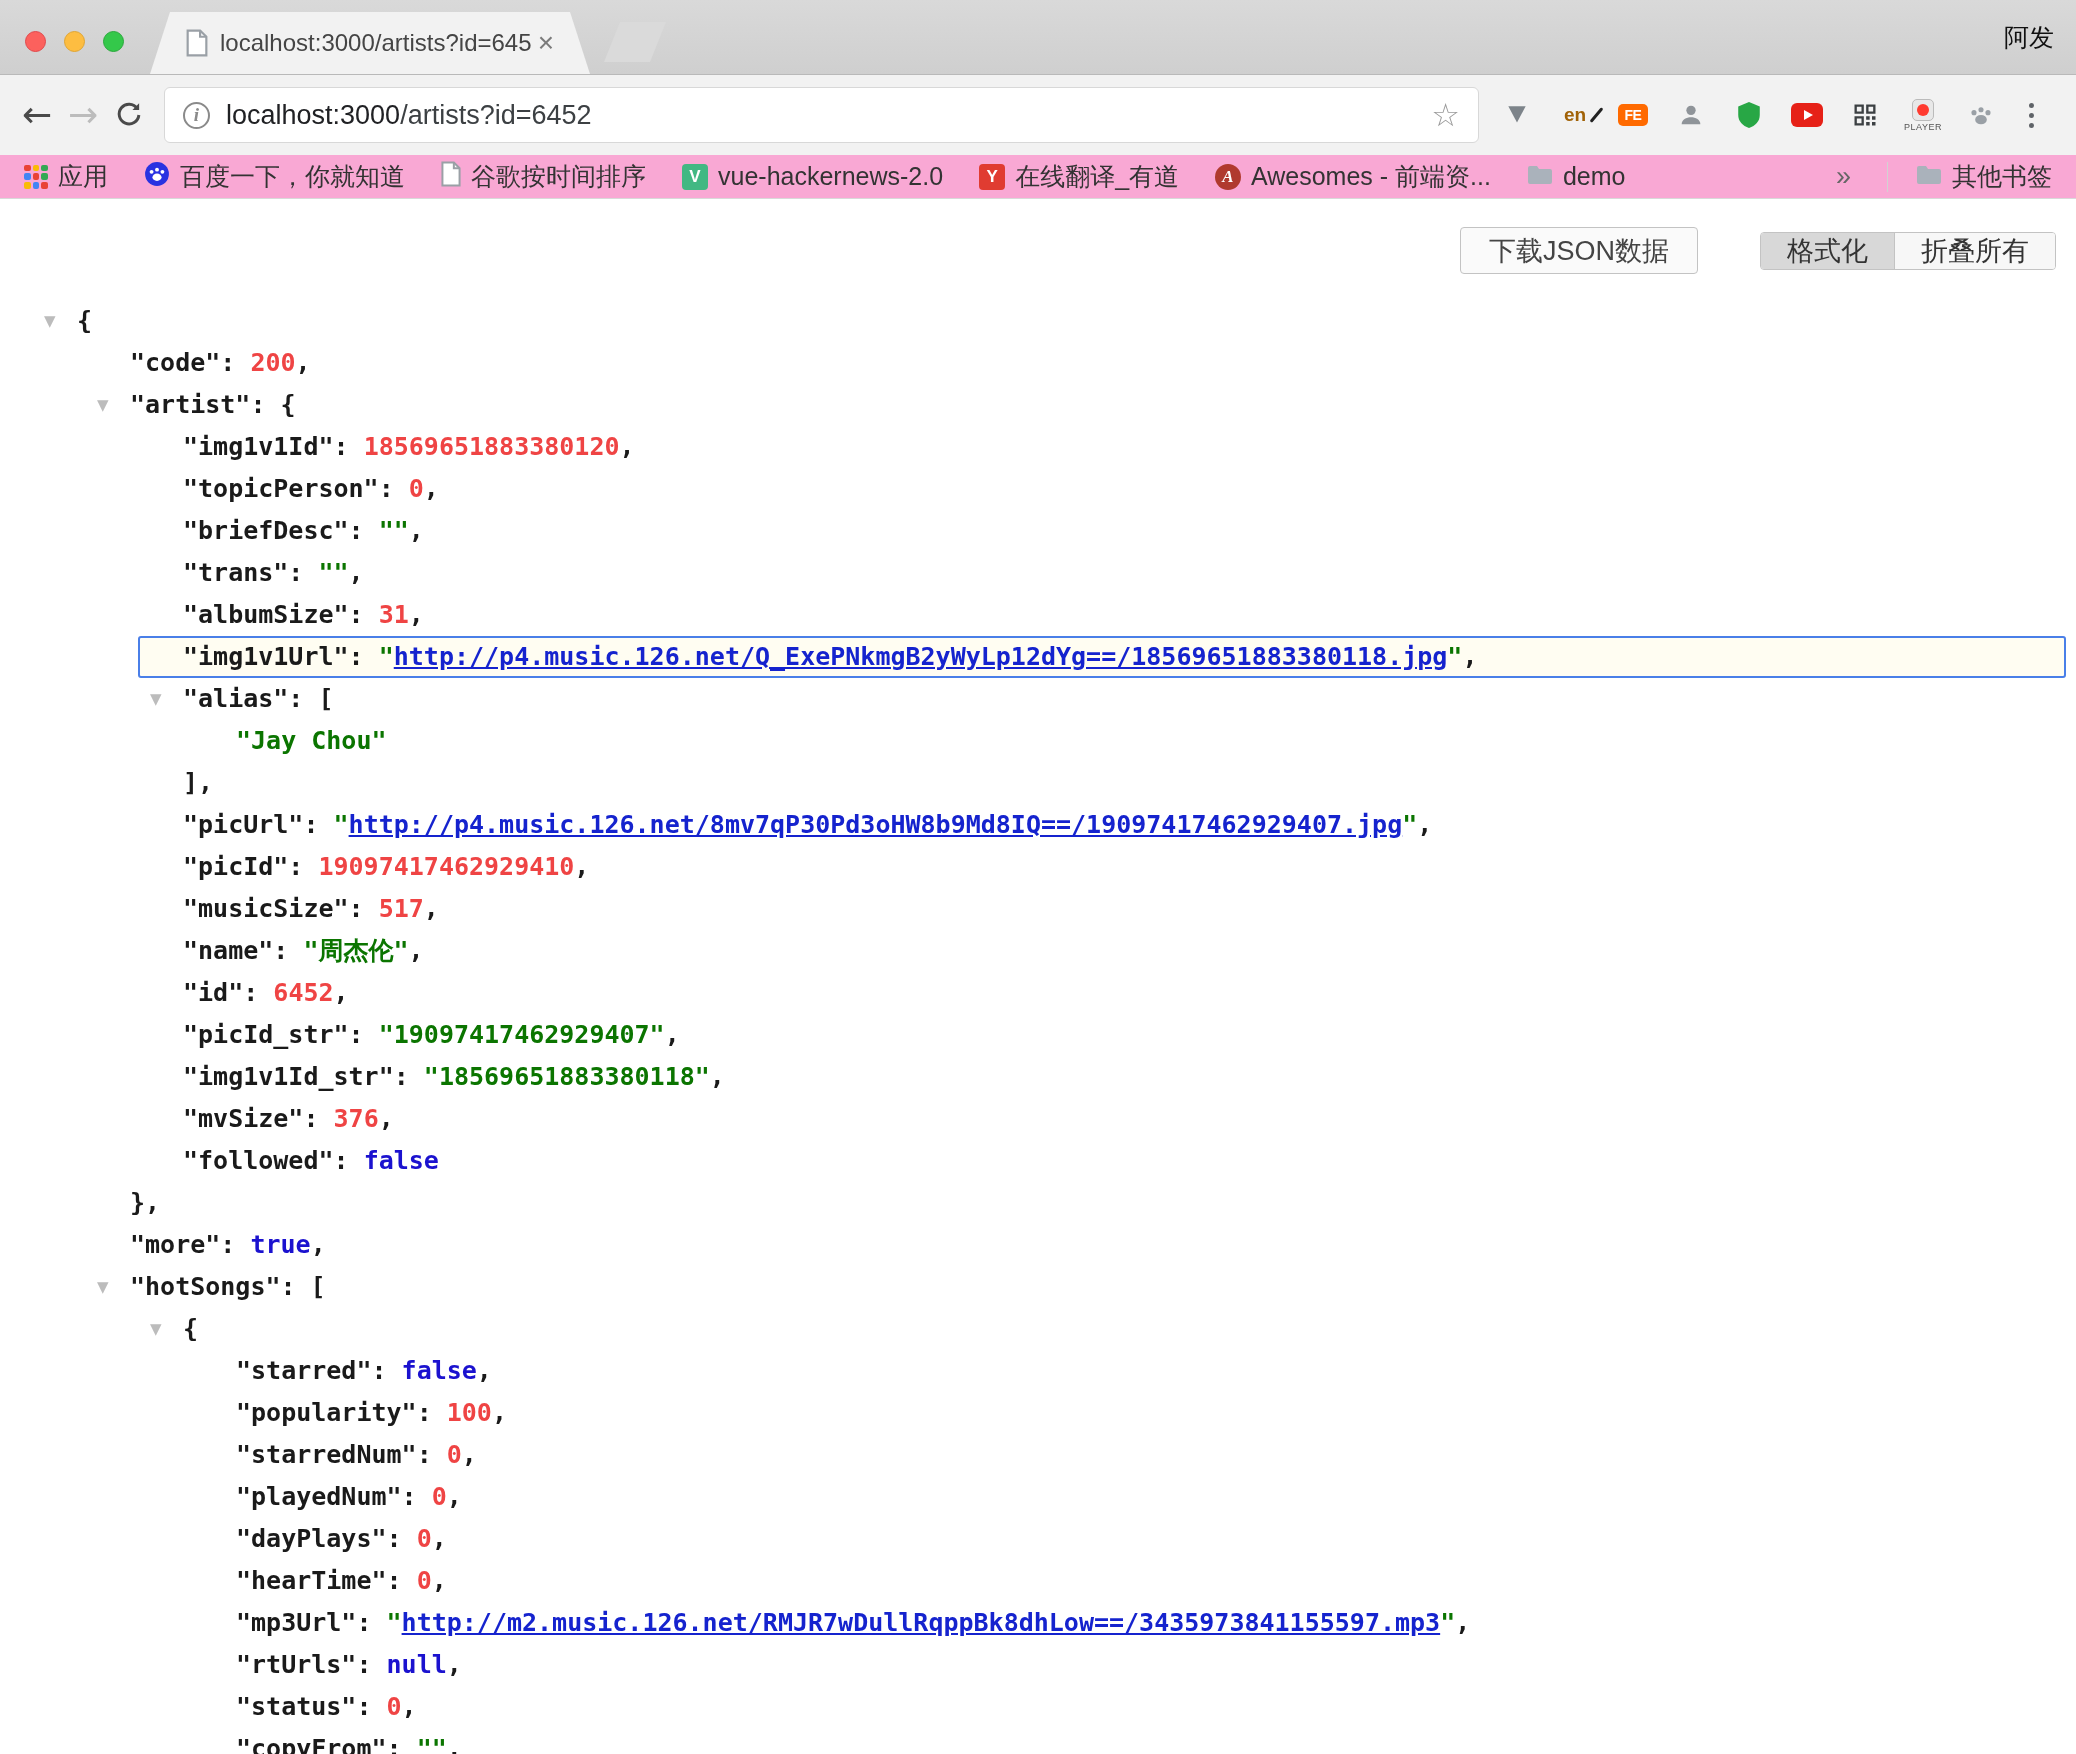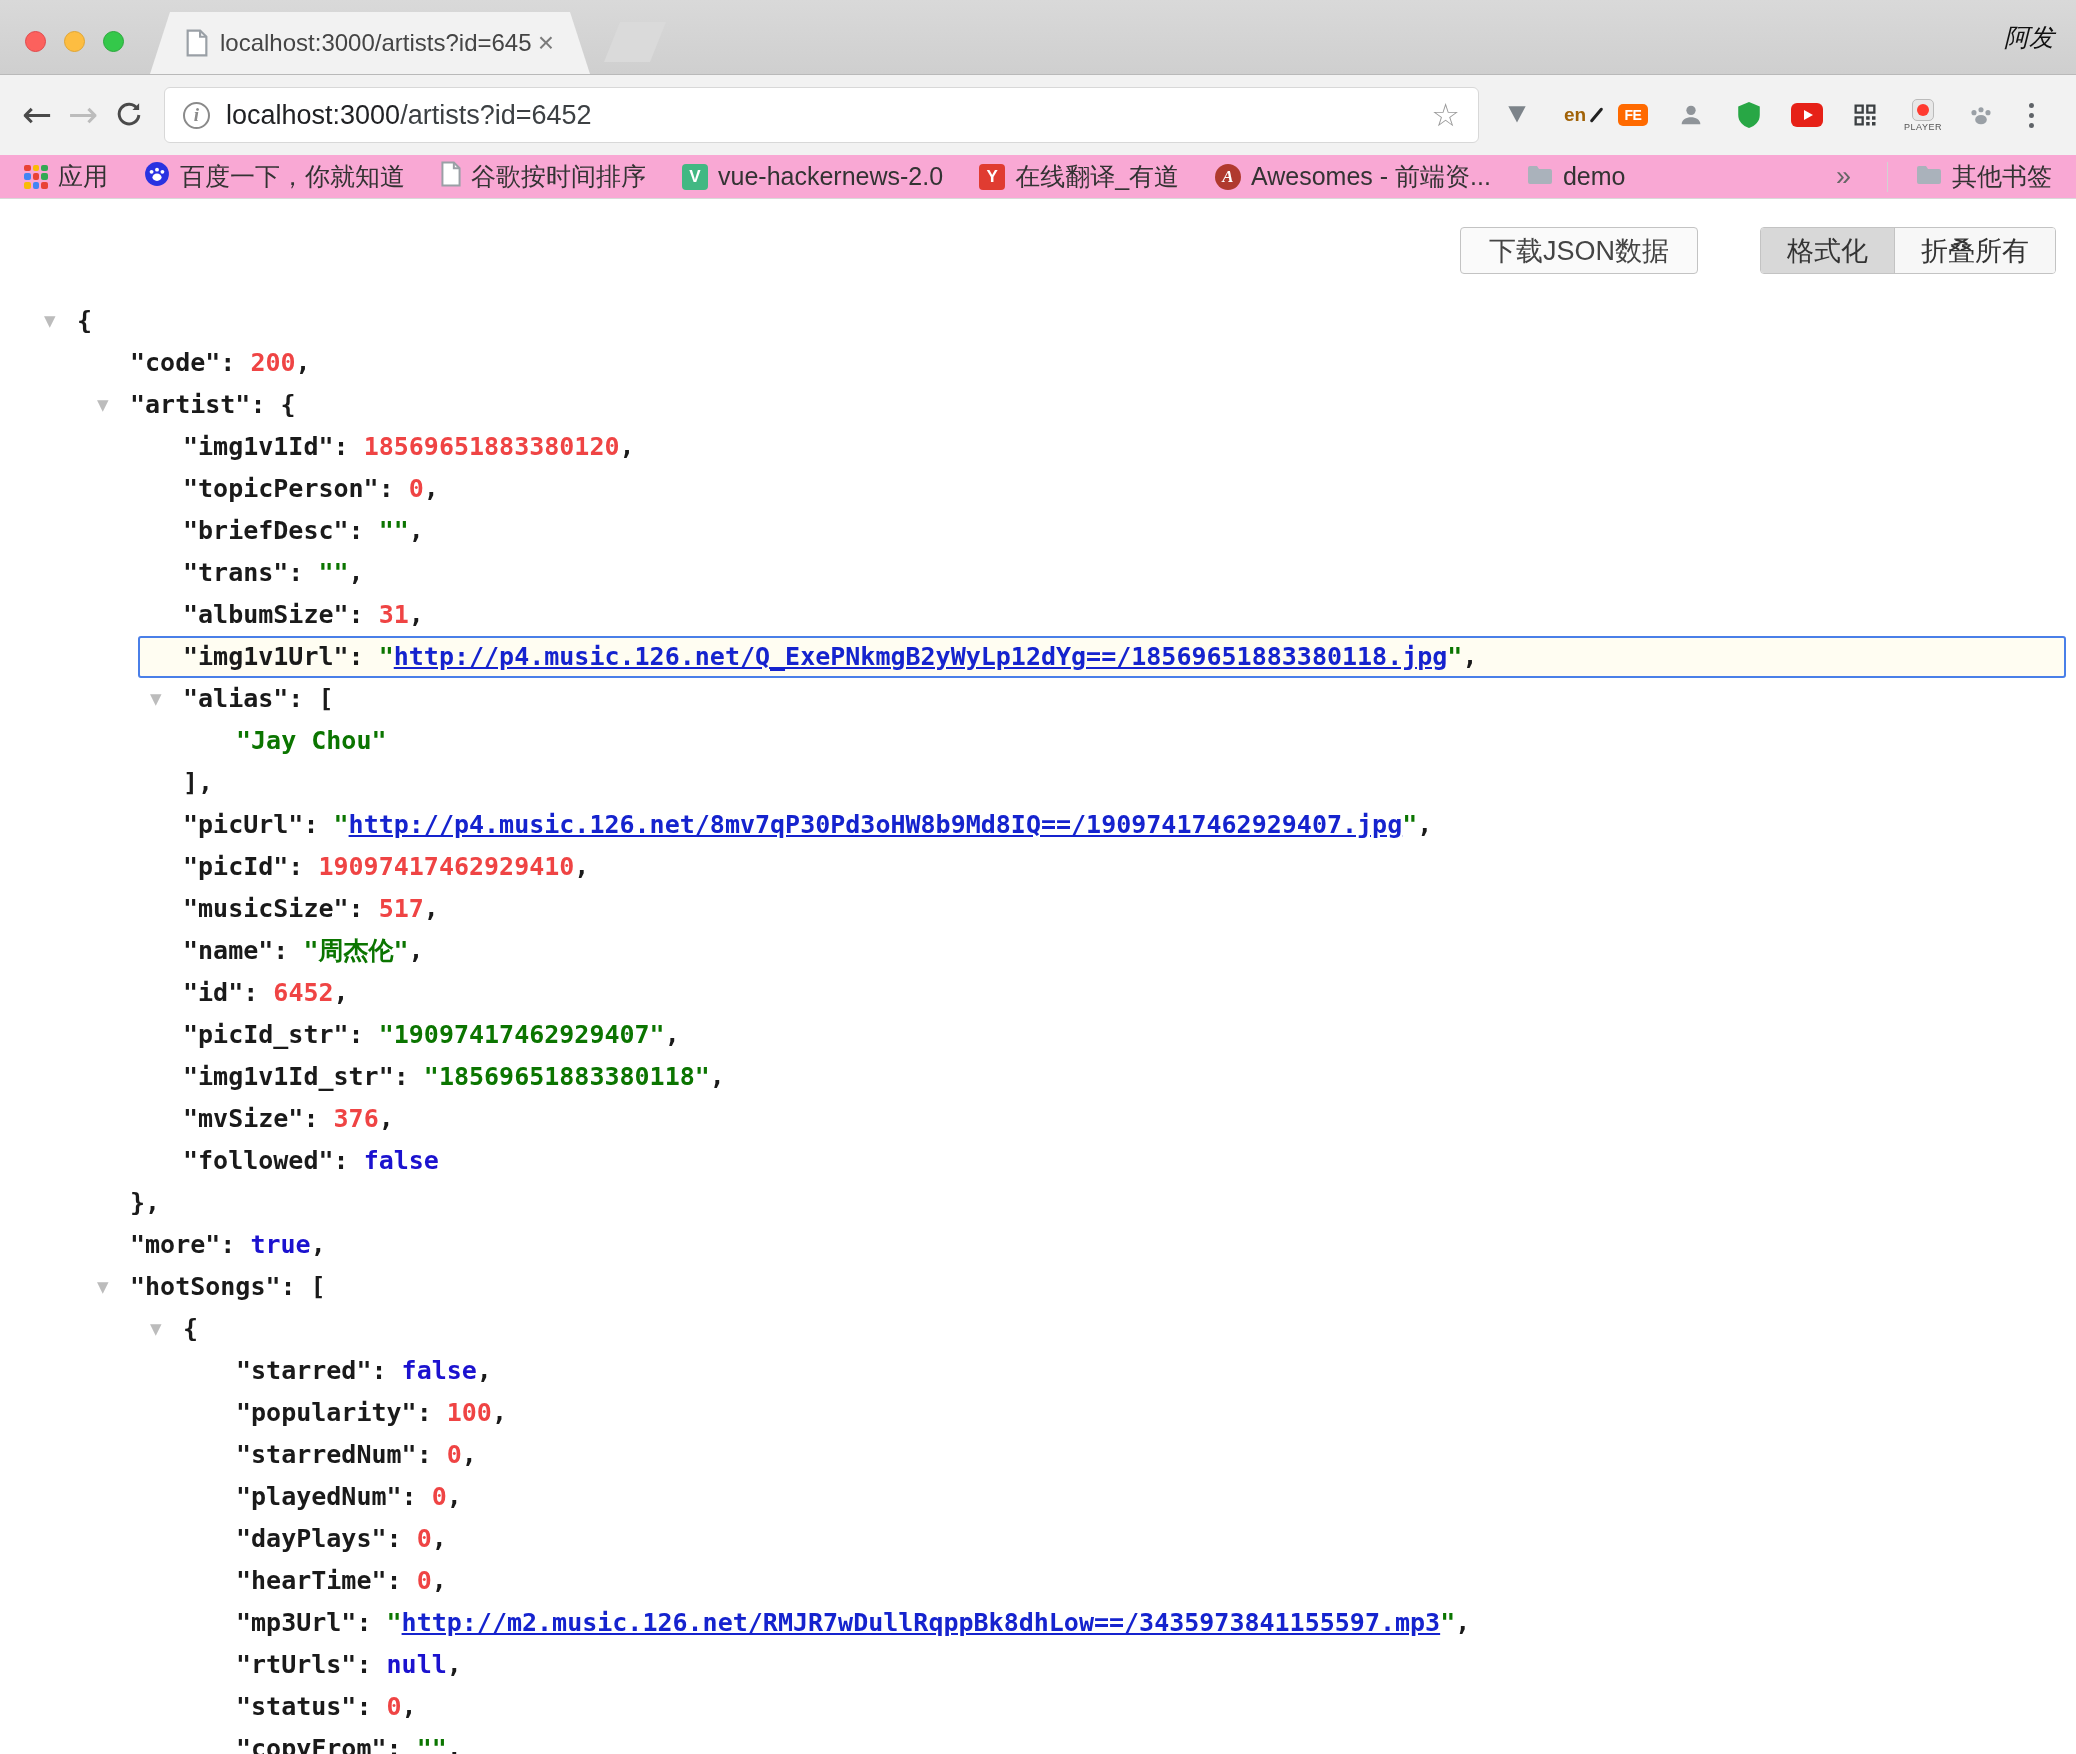--- a/index.html
+++ b/index.html
@@ -21,21 +21,21 @@
     background:#f2f2f2; clip-path:polygon(20px 0, calc(100% - 20px) 0, 100% 100%, 0 100%);
     display:flex; align-items:center; padding:0 36px; }
   .favicon { flex:none; margin-right:12px; display:flex; align-items:center; }
   .tab-title { flex:1; font-size:24px; color:#454545; white-space:nowrap; overflow:hidden; }
   .tab-close { flex:none; font-size:28px; color:#7b7b7b; margin-left:6px; line-height:1; }
 
   .newtab { position:absolute; left:604px; bottom:12px; width:62px; height:40px;
     background:#dadada; clip-path:polygon(16px 0, 100% 0, calc(100% - 16px) 100%, 0 100%); }
 
   .profile { position:absolute; right:22px; top:50%; transform:translateY(-50%);
-    font-size:25px; color:#111;font-style:italic; }
+    font-size:25px; color:#111; }
 
   
   .toolbar { height:80px; flex:none; background:#f2f2f2; display:flex; align-items:center;
     padding:0 18px 0 14px; }
   .nav-btn { width:46px; text-align:center; font-size:36px; line-height:1; flex:none;
     font-family:"DejaVu Sans",sans-serif; }
   .nav-btn.back { color:#4a4a4a; }
   .nav-btn.fwd  { color:#bcbcbc; }
   .nav-btn.reload { display:flex; align-items:center; justify-content:center; }
 
@@ -85,21 +85,21 @@
   .apps-grid i { border-radius:2px; display:block; }
   .chevron { margin-left:auto; color:#666; font-size:27px; }
   .bm.other { border-left:1px solid #d2d2d2; padding-left:28px; height:30px; }
 
   
   .page { flex:1; background:#fff; overflow:hidden; padding-top:28px; }
   .controls { display:flex; justify-content:flex-end; align-items:center; padding:0 20px; height:47px; }
   .btn-download { height:47px; padding:0 28px; font-size:27px; color:#444; background:#fafafa;
     border:1px solid #c3c3c3; border-radius:4px; margin-right:62px;
     font-family:"Liberation Sans","DejaVu Sans",sans-serif; }
-  .segmented { display:flex; border:1px solid #c3c3c3; border-radius:4px; overflow:hidden; height:47px; }
+  .segmented { display:flex; border:1px solid #c3c3c3; border-radius:4px; overflow:hidden; height:38px; }
   .seg { height:100%; padding:0 26px; font-size:27px; color:#333; background:#f7f7f7; border:none;
     font-family:"Liberation Sans","DejaVu Sans",sans-serif; }
   .seg + .seg { border-left:1px solid #c3c3c3; }
   .seg.active { background:#d8d8d8; }
 
   .jtree { margin-top:26px; font-family:"DejaVu Sans Mono","Liberation Mono",monospace;
     font-weight:bold; font-size:25px; color:#111; }
   .jline { position:relative; line-height:42px; white-space:pre; }
   .jline.hl { background:#fffdf2; border:2px solid #4a7fe8; border-radius:3px; line-height:38px; }
   .tri { position:absolute; top:0; font-size:15px; color:#bcbcbc;

